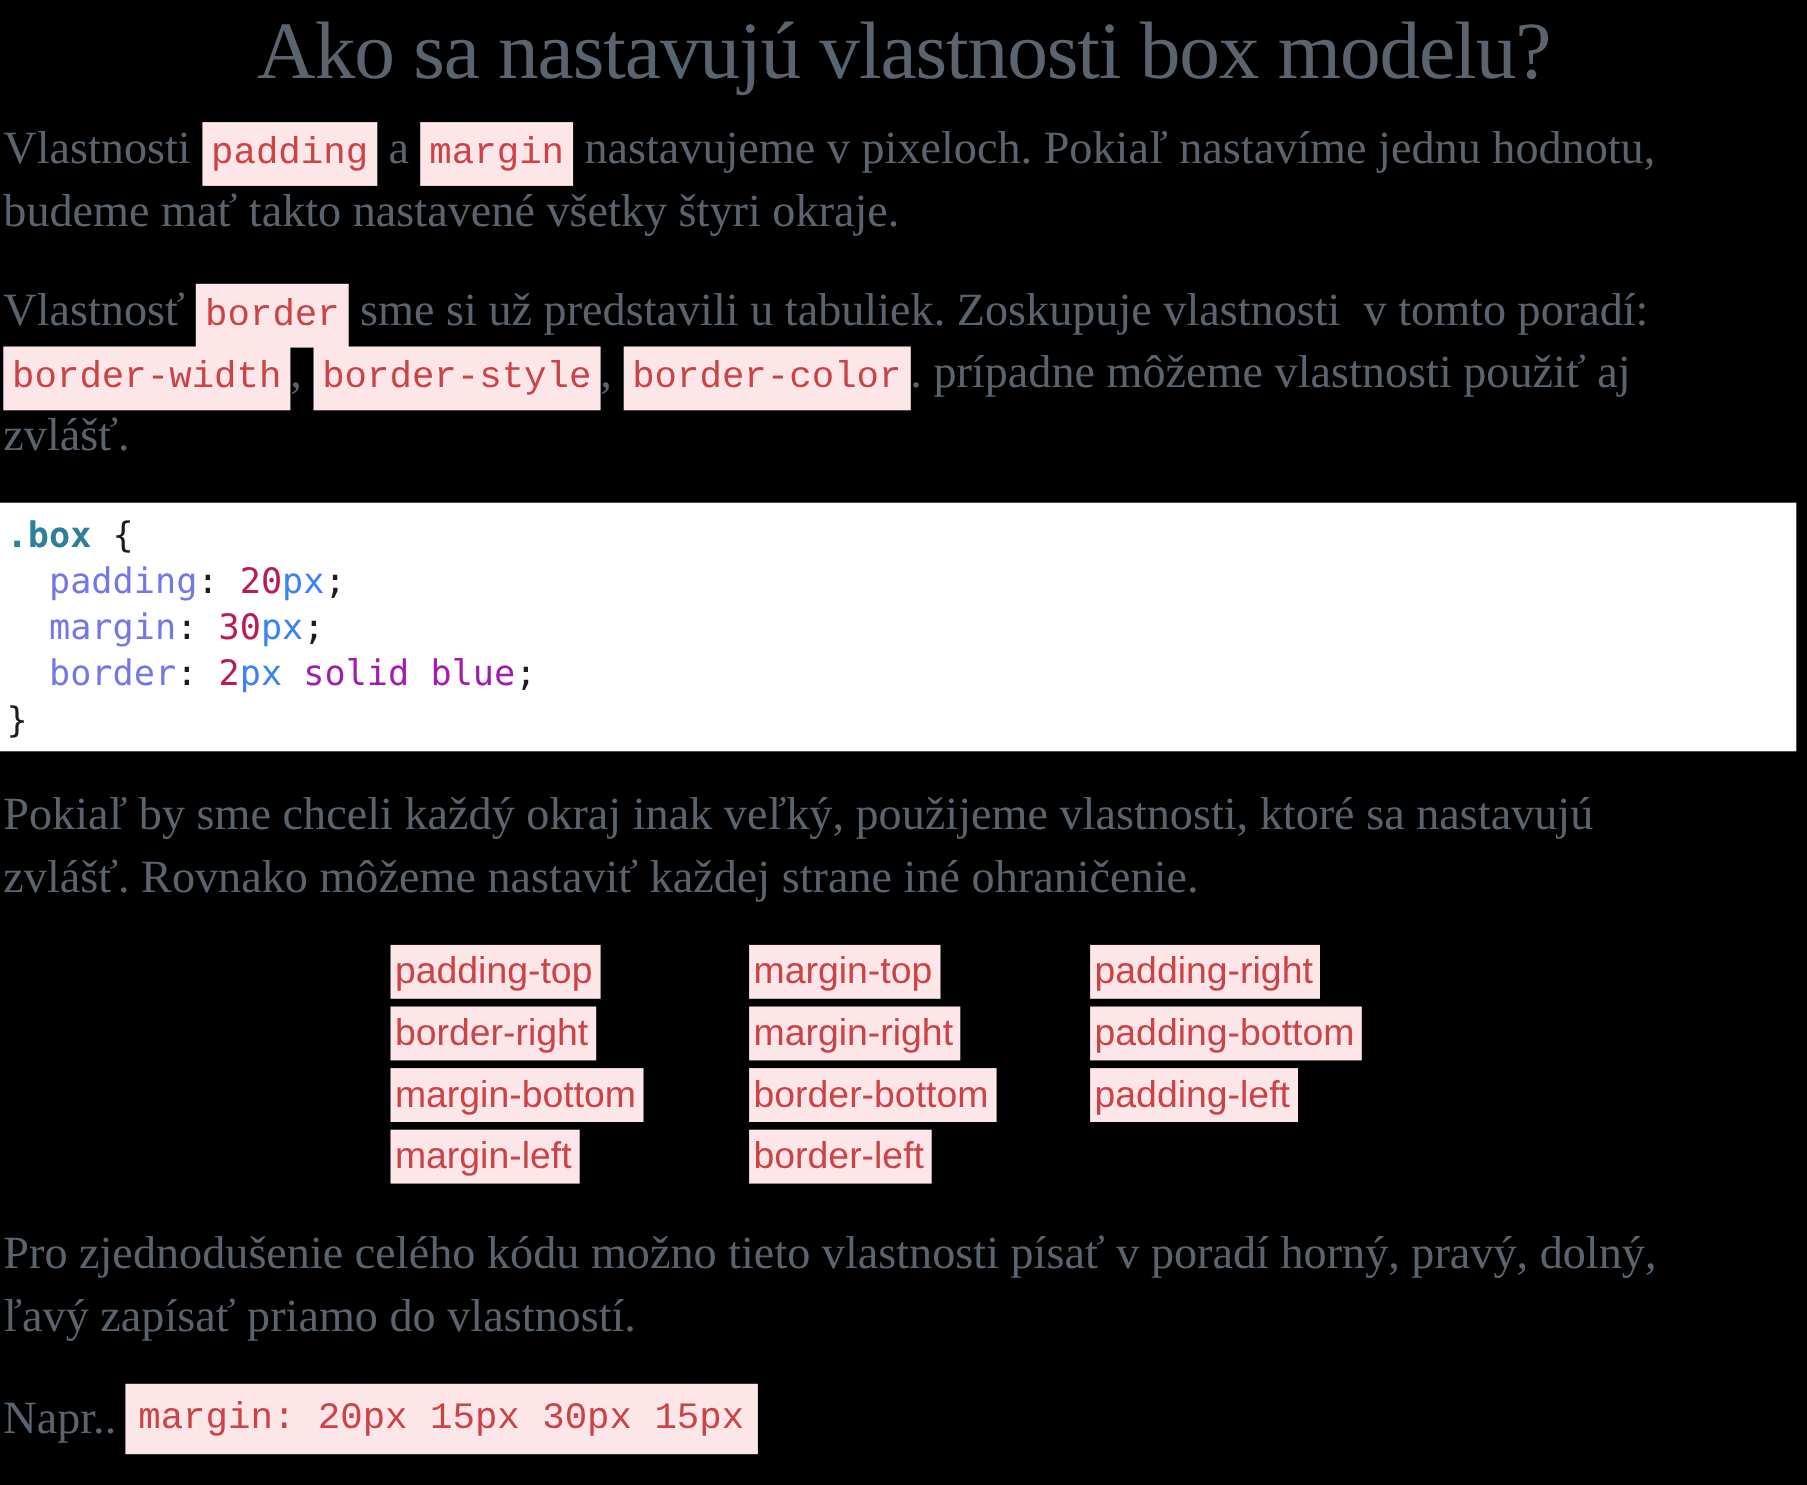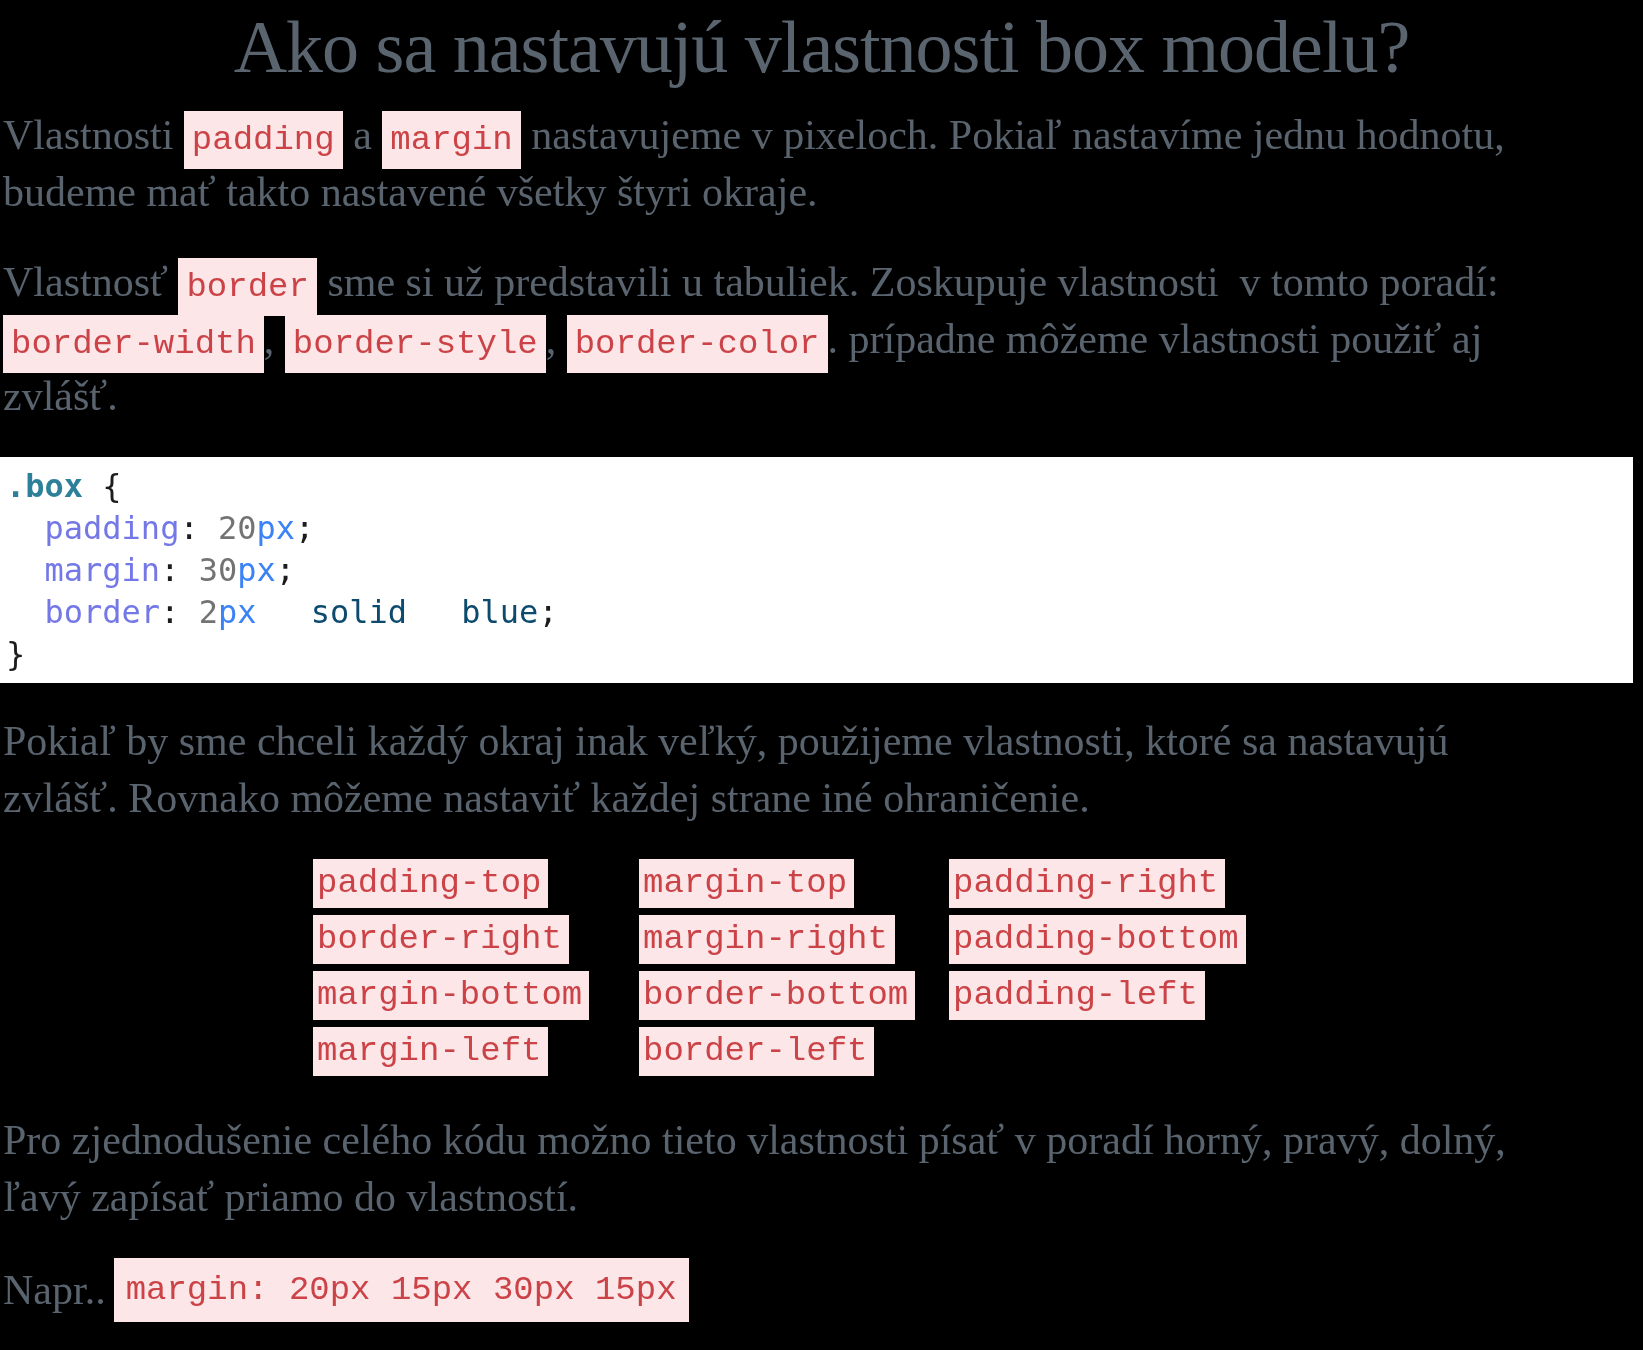--- a/index.html
+++ b/index.html
@@ -51,41 +51,42 @@
     background: #ffffff;
     margin: 10px 10px 30px 0;
     padding: 8px 0 8px 6px;
     font-family: "DejaVu Sans Mono", monospace;
     font-size: 32px;
     line-height: 42px;
   }
   .code-line { white-space: pre; }
   .tk-selector { color: #2e7f9a; font-weight: bold; }
   .tk-property { color: #7478e6; }
-  .tk-number   { color: #737373; }
+  .tk-number   { color: #be185d; }
   .tk-unit     { color: #3b82f6; }
-  .tk-value    { color: #0c4a6e; margin-left: 35px; }
+  .tk-value    { color: #a21caf; }
   .tk-plain    { color: #1c1c1c; }
   
   .prop-grid {
     display: grid;
     grid-template-columns: 326px 310px auto;
     row-gap: 7px;
     margin: 0 0 36px 313px;
     justify-items: start;
   }
   .prop-grid .grid-chip {
     display: inline-block;
-    font-family: Liberation Mono, monospace;
+    font-family: Liberation Sans, sans-serif;
     font-size: 34px;
     line-height: 39px;
     color: #cb4347;
     background: #fce6e8;
     padding: 5px 7px 5px 4px;
     white-space: pre;
+    margin-left: 42px;
   }
   
   .example-row {
     display: flex;
     align-items: center;
     gap: 8px;
     padding-left: 3px;
     margin-top: 0;
   }
   .example-label {

